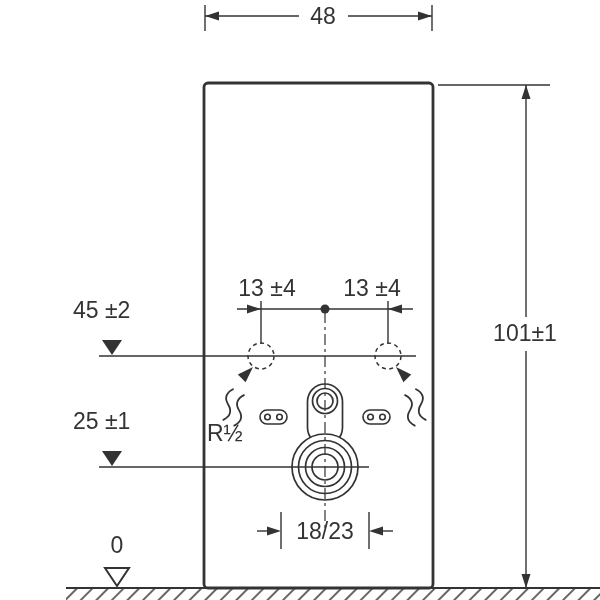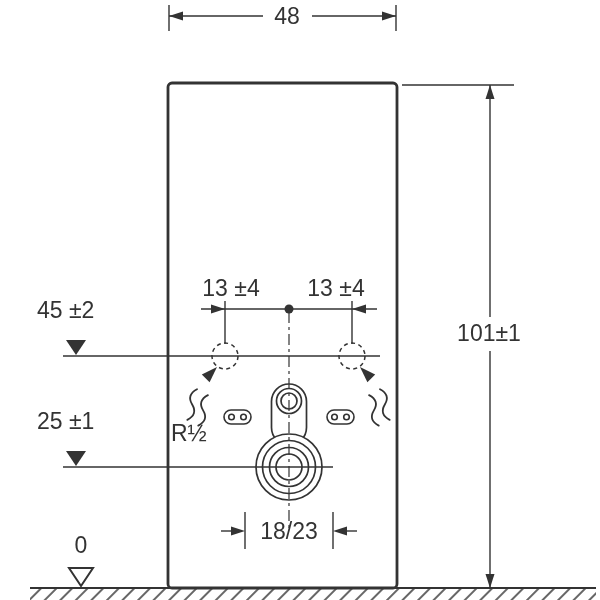--- a/index.html
+++ b/index.html
@@ -5,20 +5,21 @@
   html, body {
     margin: 0; padding: 0;
     width: 600px; height: 600px;
     background: #ffffff;
     overflow: hidden;
   }
   .drawing-wrap {
     width: 480px; height: 600px;
     position: relative;
     background: #ffffff;
+    padding-left: 36px;
   }
   svg text {
     font-family: "Liberation Sans", "DejaVu Sans", sans-serif;
     font-size: 23px;
     fill: #333333;
   }
 </style>
 </head>
 <body>
 

